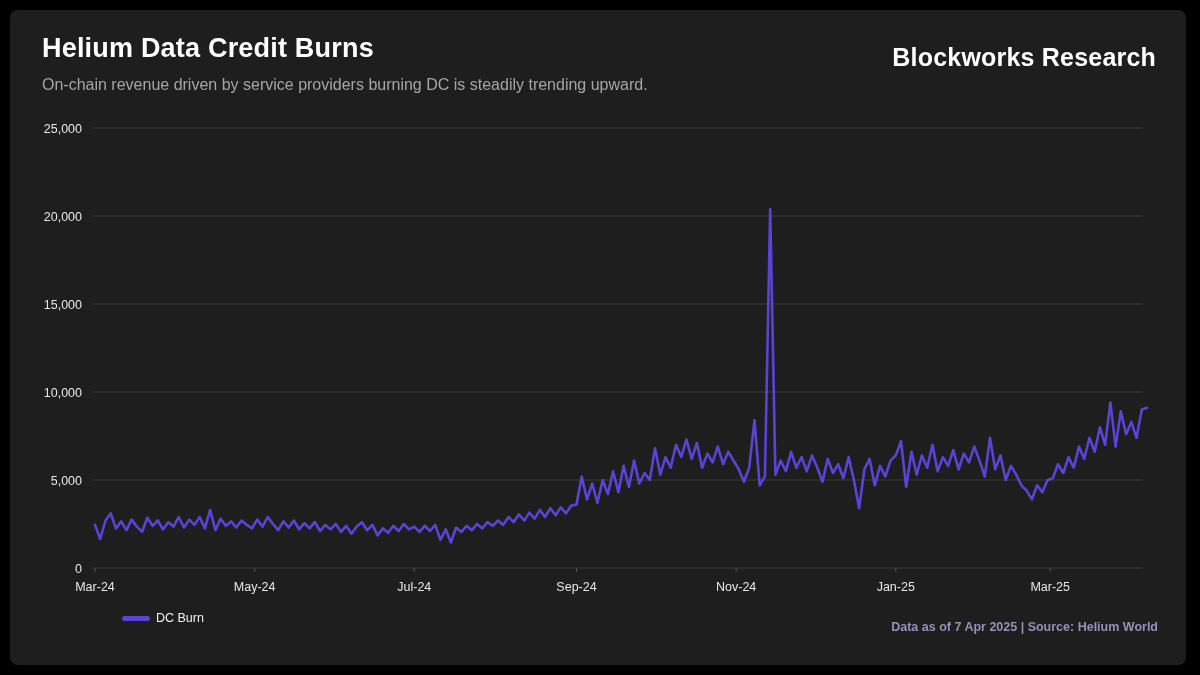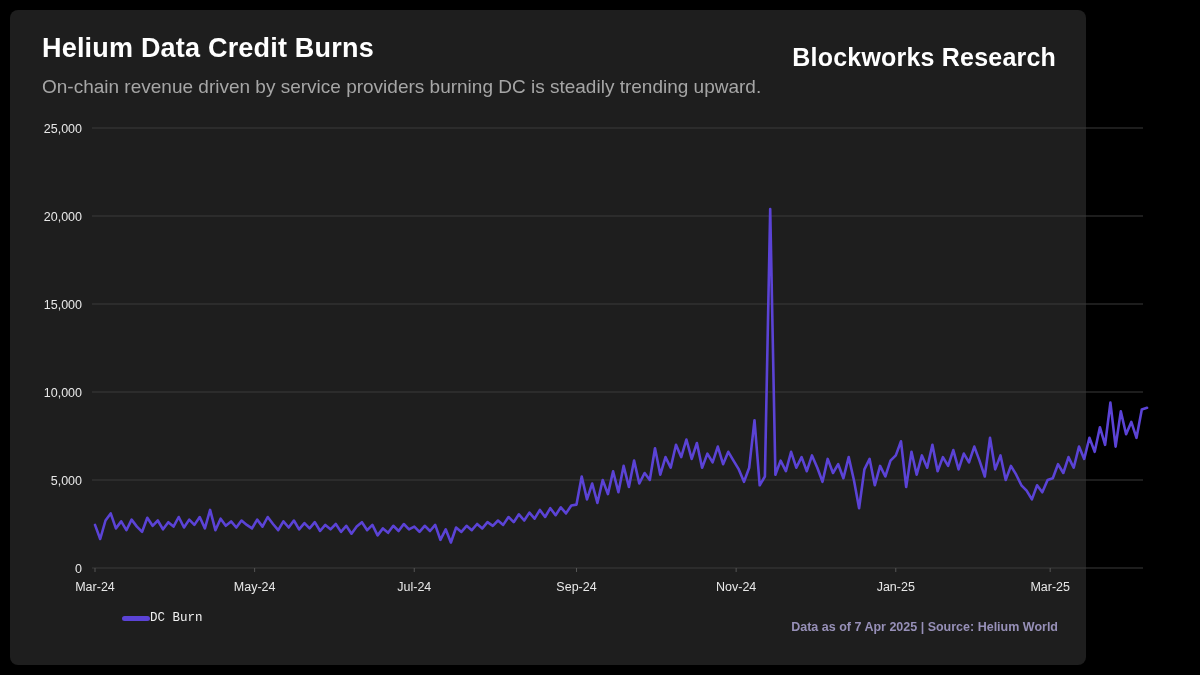--- a/index.html
+++ b/index.html
@@ -12,40 +12,40 @@
     --footer:#9790b8;
   }
   html,body{margin:0;padding:0;}
   body{
     width:1200px;height:675px;
     background:var(--outer-bg);
     font-family:"Liberation Sans",sans-serif;
     overflow:hidden;position:relative;
   }
   .panel{
-    position:absolute;left:10px;top:10px;width:1076px;height:655px;
+    position:absolute;left:10px;top:10px;width:1176px;height:655px;
     background:var(--panel-bg);border-radius:8px;
   }
   .title{
     position:absolute;left:32px;top:23px;
     font-size:27px;font-weight:bold;color:#ffffff;letter-spacing:.2px;
   }
   .subtitle{
     position:absolute;left:32px;top:66px;
-    font-size:19px;color:var(--subtitle);
+    font-size:16px;color:var(--subtitle);
   }
   .brand{
     position:absolute;right:30px;top:33px;
     font-size:25px;font-weight:bold;color:#ffffff;letter-spacing:.2px;
   }
   svg.chart{position:absolute;left:0;top:0;}
   svg.chart text{font-family:"Liberation Sans",sans-serif;font-size:12.5px;fill:var(--axis-text);}
   .legend{
     position:absolute;left:112px;top:600px;height:16px;
-    display:flex;align-items:center;font-family:Liberation Mono, monospace;
+    display:flex;align-items:center;gap:6px;
   }
   .legend .swatch{width:28px;height:5px;border-radius:3px;background:var(--line);}
   .legend .label{font-size:12.5px;color:#f2f2f2;}
   .footer{
     position:absolute;right:28px;top:610px;
     font-size:12.5px;font-weight:bold;color:var(--footer);text-align:right;
   }
 </style>
 </head>
 <body>

